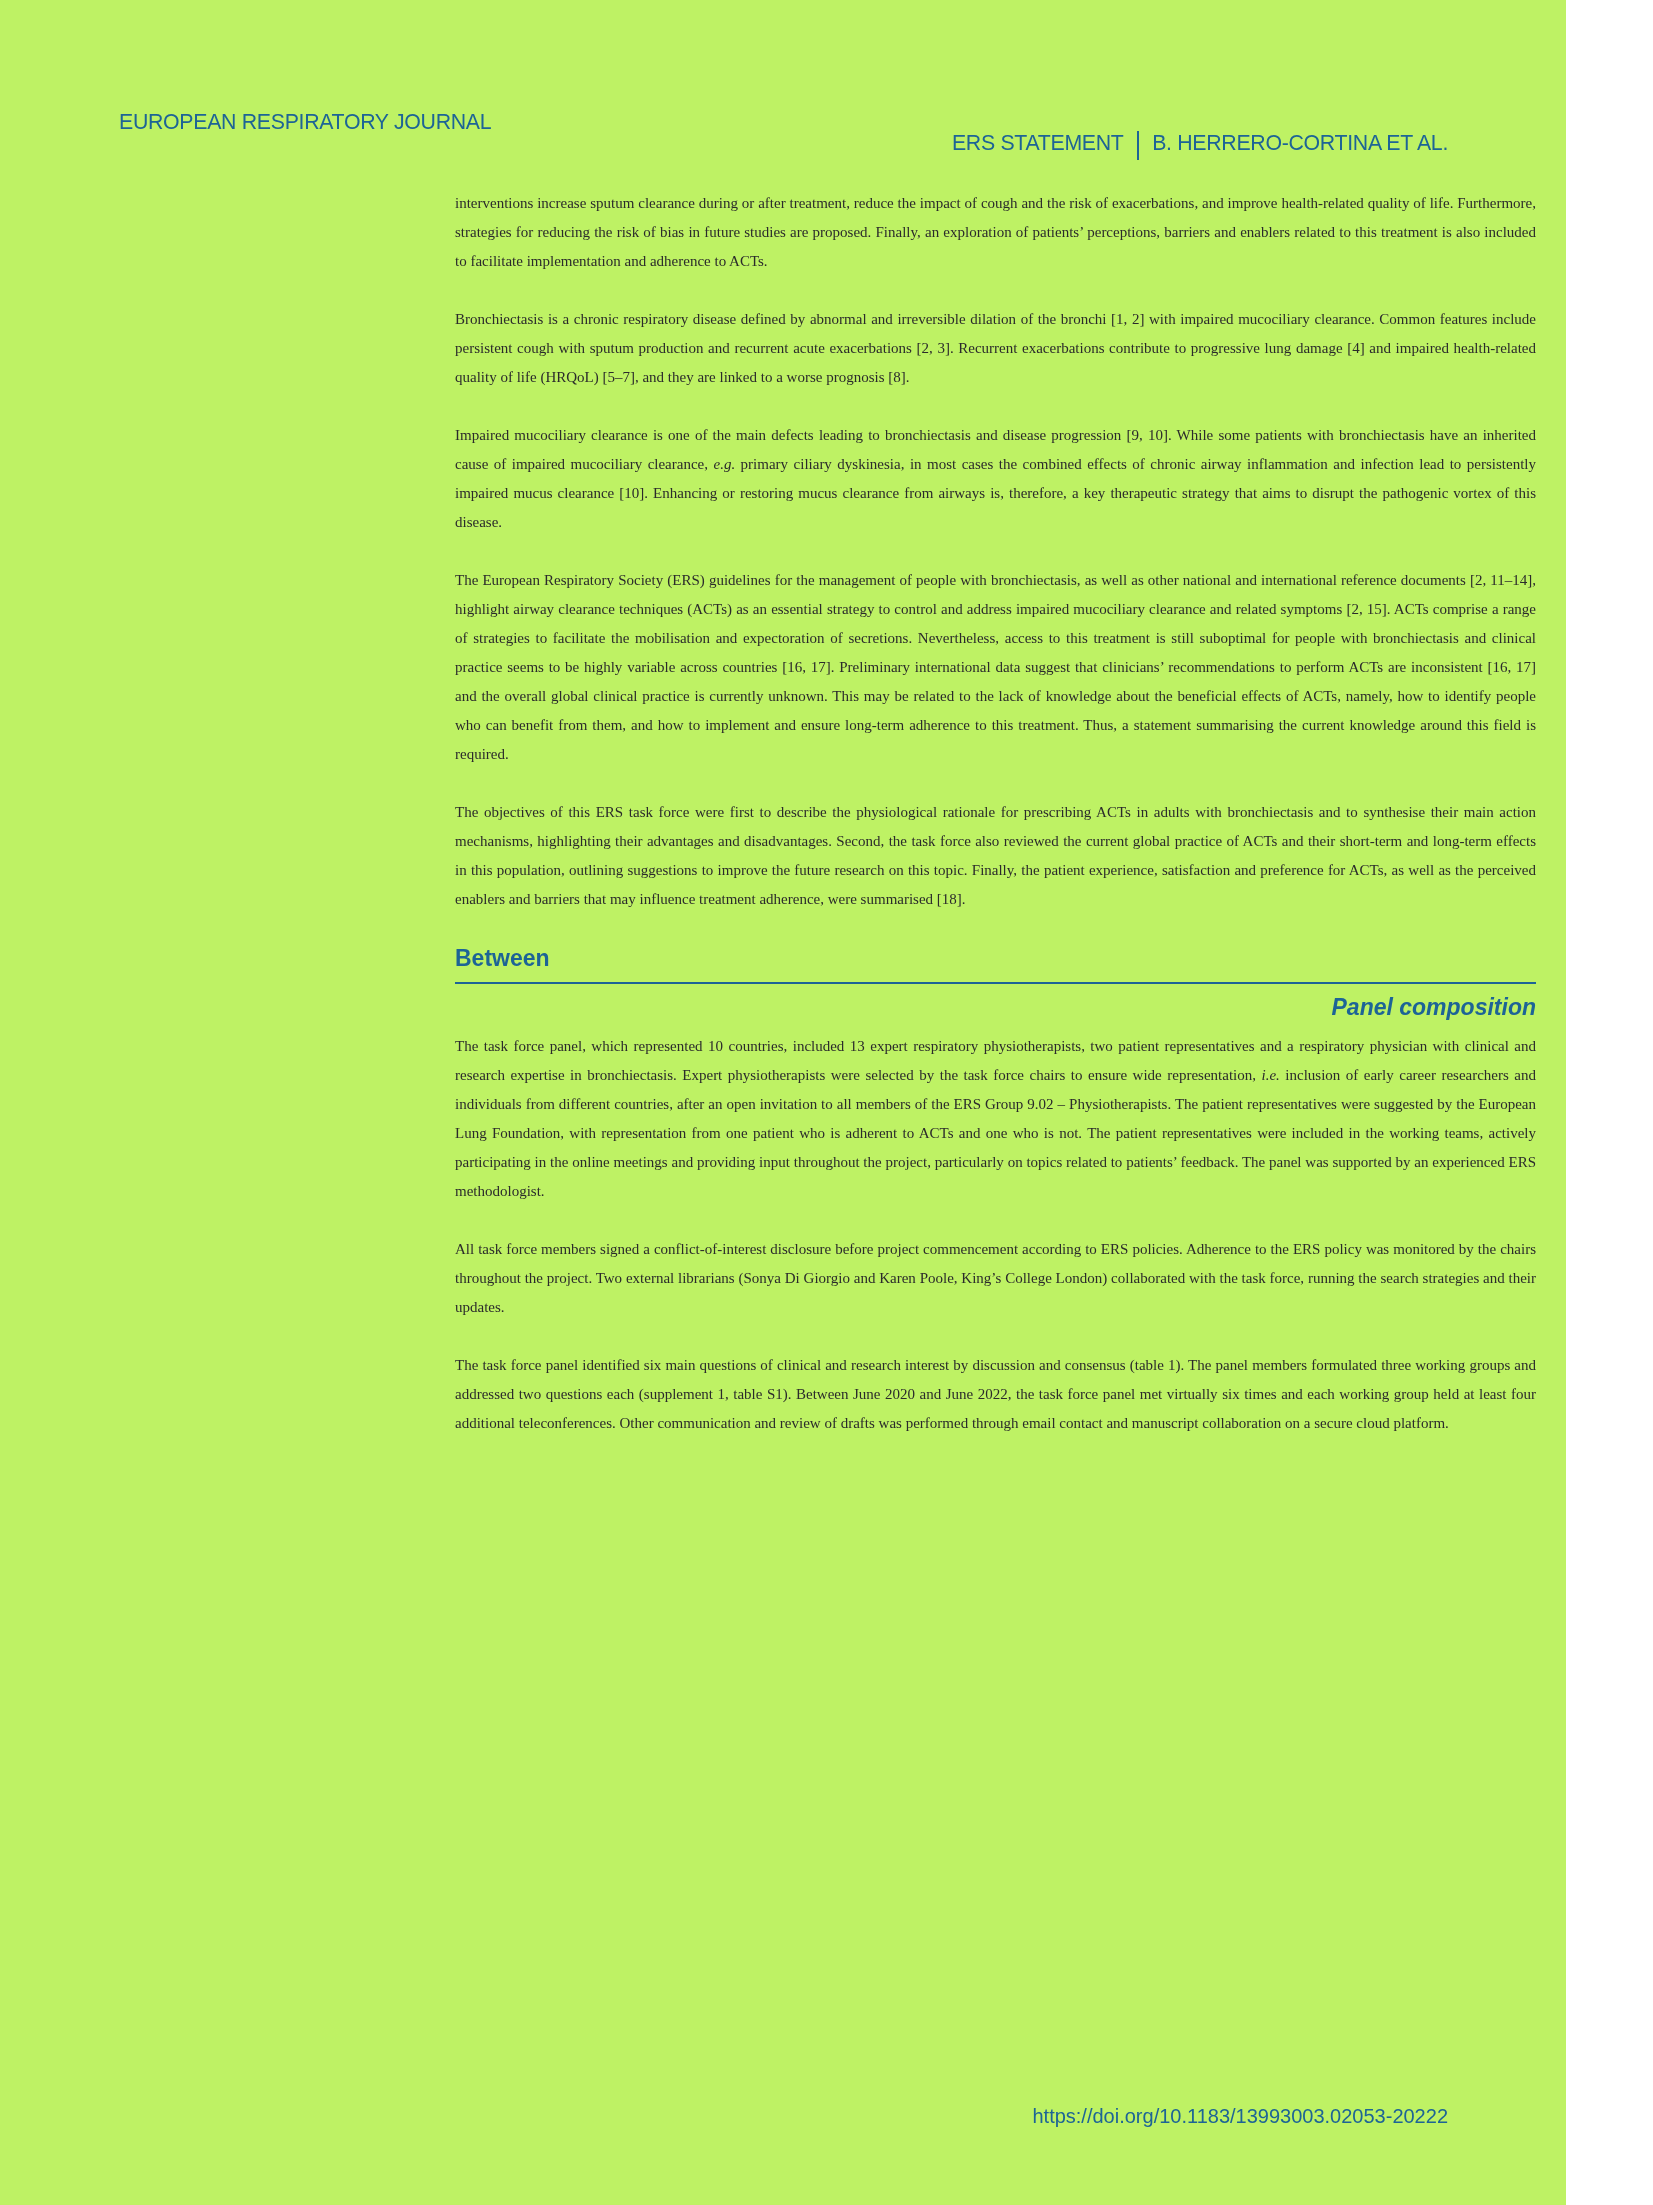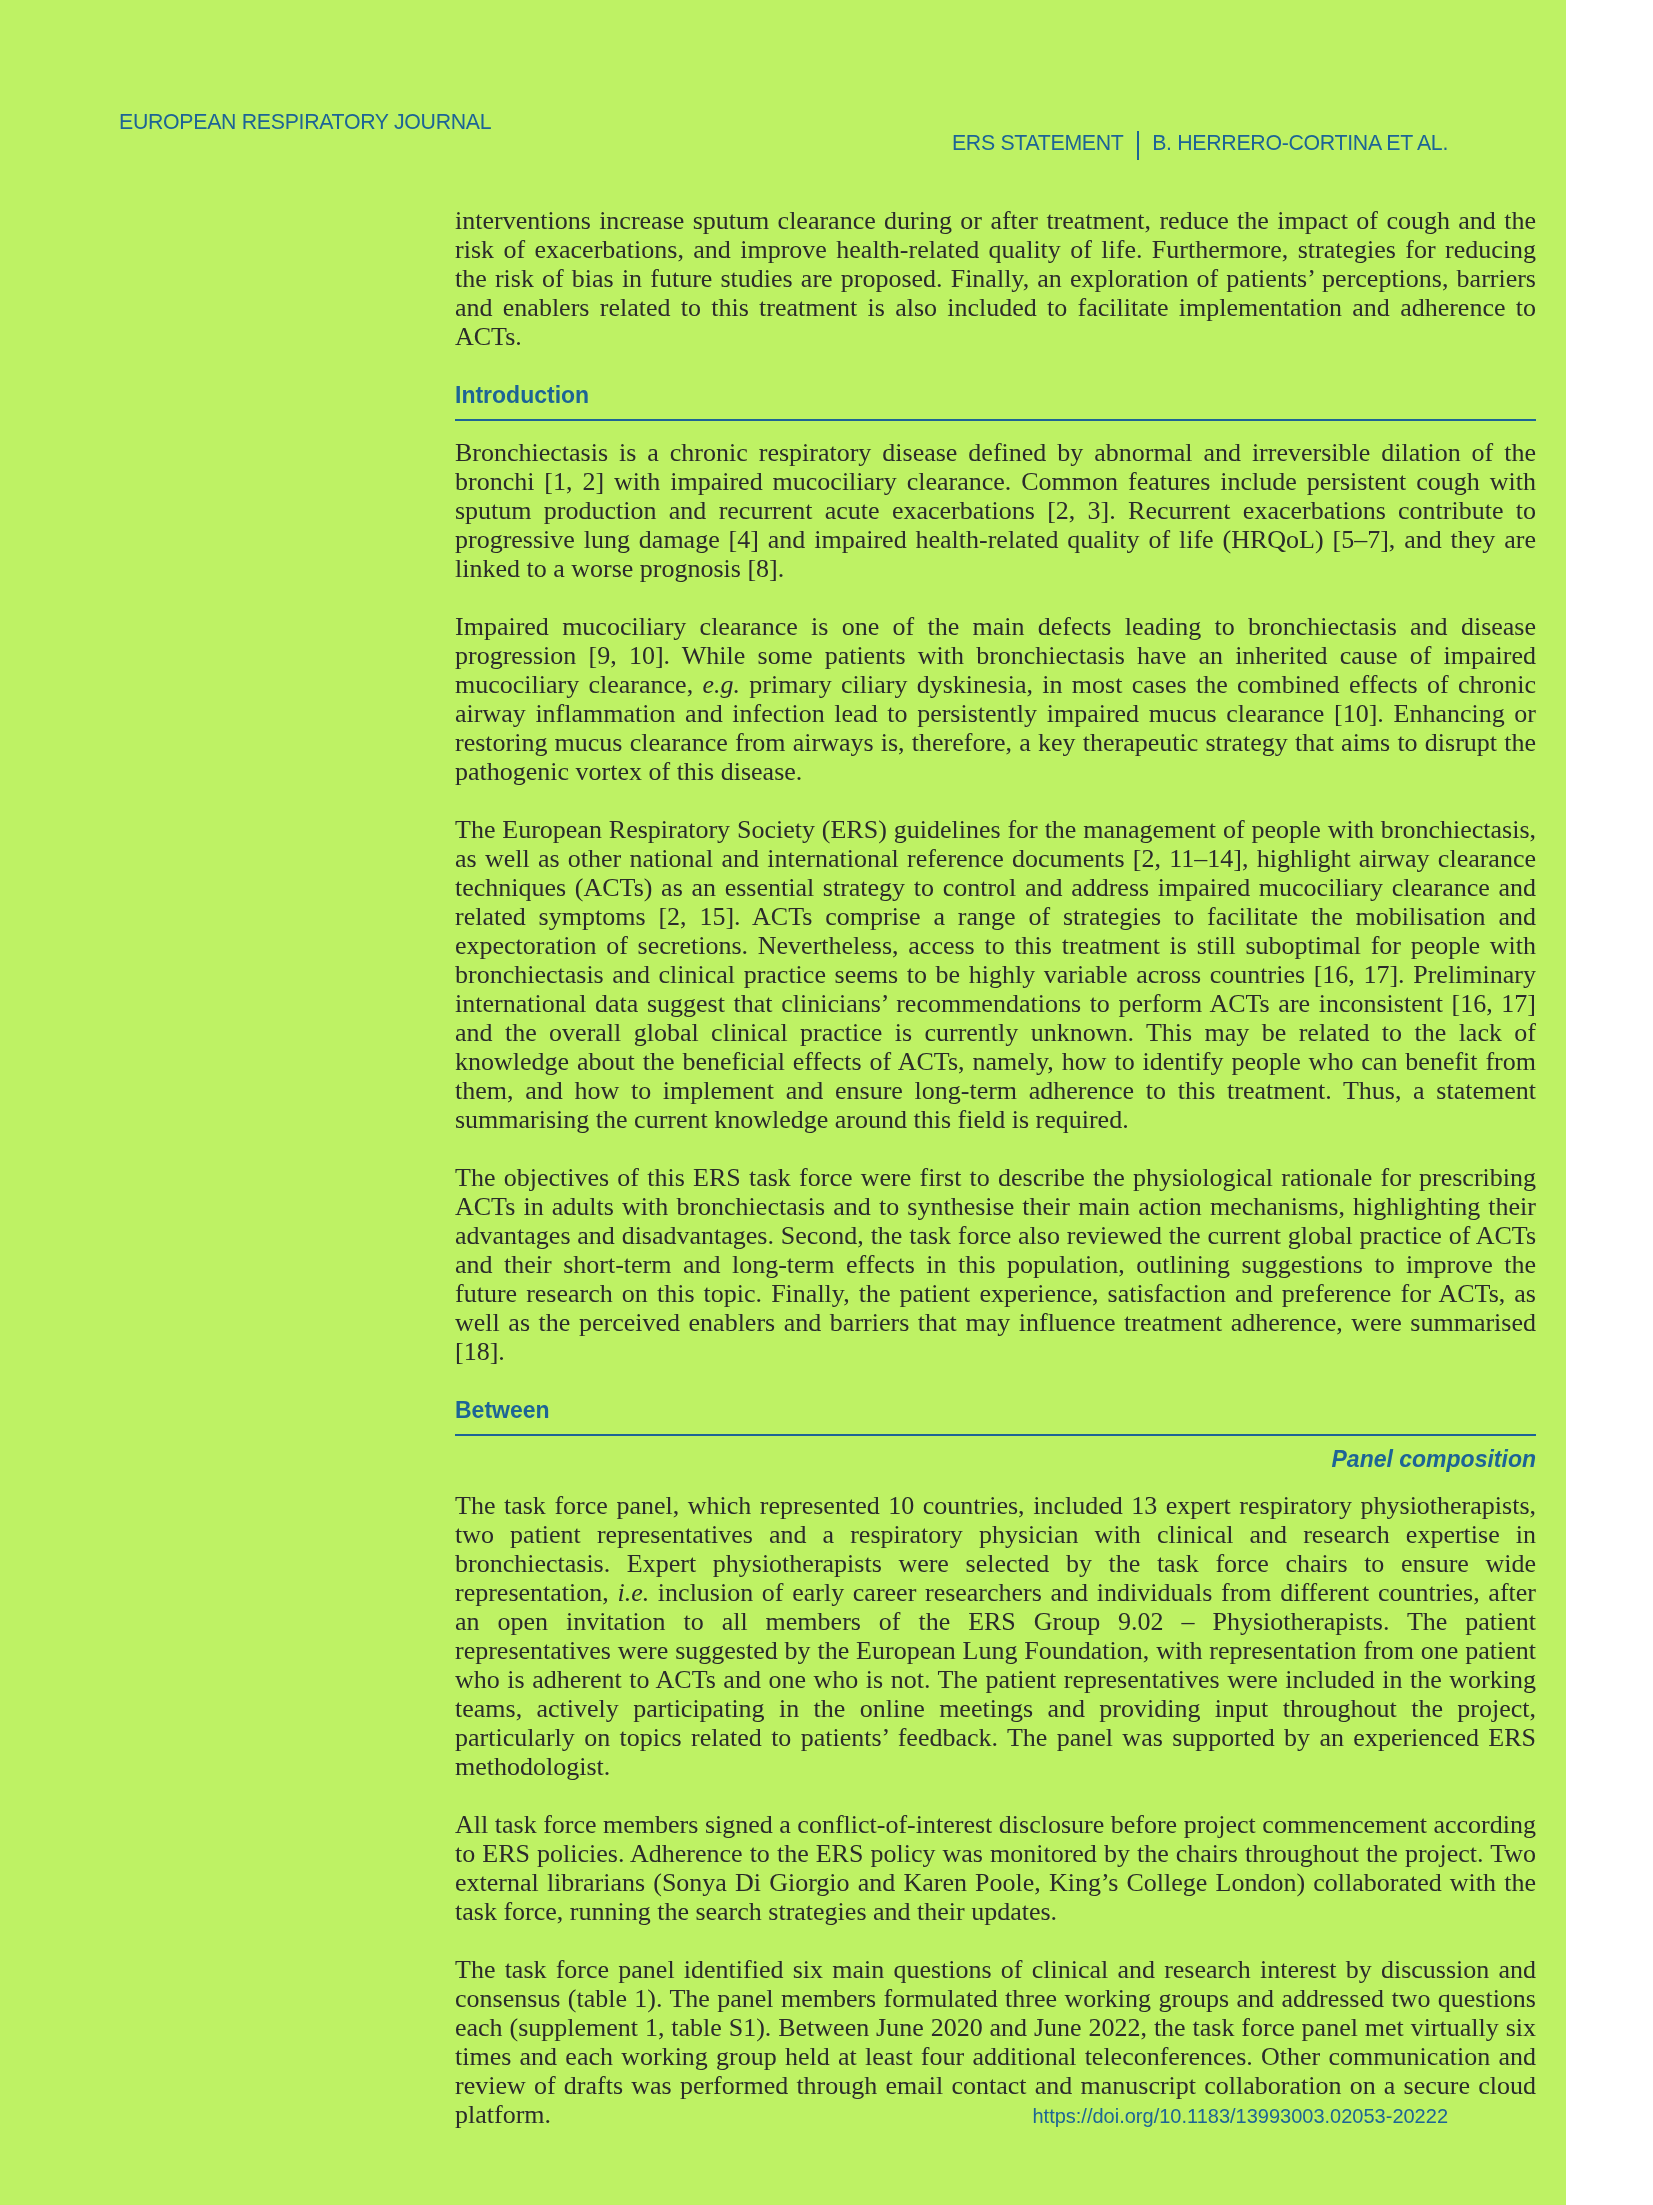--- a/index.html
+++ b/index.html
@@ -41,24 +41,24 @@
   }
   
   .column{
     position:absolute;
     left:455px;
     top:189px;
     width:1081px;
     color:var(--ink);
   }
   p.body{
-    font-size:26px;
+    font-size:15px;
     line-height:29px;
     text-align:justify;
-    margin:17px 0 29px 0;
+    margin:0 0 29px 0;
   }
   section{margin:0;}
   .section-heading{
     font-family:"Liberation Sans", sans-serif;
     font-weight:bold;
     font-size:23px;
     line-height:31px;
     color:var(--accent);
     margin:9.3px 0 9.3px 0;
     padding-bottom:8px;
@@ -102,21 +102,20 @@
       <span class="vbar"></span>
       <span>B. HERRERO-CORTINA ET AL.</span>
     </span>
   </header>
 
   <main class="column">
 
     <p class="body">interventions increase sputum clearance during or after treatment, reduce the impact of cough and the risk of exacerbations, and improve health-related quality of life. Furthermore, strategies for reducing the risk of bias in future studies are proposed. Finally, an exploration of patients’ perceptions, barriers and enablers related to this treatment is also included to facilitate implementation and adherence to ACTs.</p>
 
     <section id="section-introduction">
-      <h2 class="section-heading">Introduction</h2>
       <p class="body">Bronchiectasis is a chronic respiratory disease defined by abnormal and irreversible dilation of the bronchi [1, 2] with impaired mucociliary clearance. Common features include persistent cough with sputum production and recurrent acute exacerbations [2, 3]. Recurrent exacerbations contribute to progressive lung damage [4] and impaired health-related quality of life (HRQoL) [5–7], and they are linked to a worse prognosis [8].</p>
       <p class="body"><span>Impaired mucociliary clearance is one of the main defects leading to bronchiectasis and disease progression [9, 10]. While some patients with bronchiectasis have an inherited cause of impaired mucociliary clearance, </span><i>e.g.</i><span> primary ciliary dyskinesia, in most cases the combined effects of chronic airway inflammation and infection lead to persistently impaired mucus clearance [10]. Enhancing or restoring mucus clearance from airways is, therefore, a key therapeutic strategy that aims to disrupt the pathogenic vortex of this disease.</span></p>
       <p class="body">The European Respiratory Society (ERS) guidelines for the management of people with bronchiectasis, as well as other national and international reference documents [2, 11–14], highlight airway clearance techniques (ACTs) as an essential strategy to control and address impaired mucociliary clearance and related symptoms [2, 15]. ACTs comprise a range of strategies to facilitate the mobilisation and expectoration of secretions. Nevertheless, access to this treatment is still suboptimal for people with bronchiectasis and clinical practice seems to be highly variable across countries [16, 17]. Preliminary international data suggest that clinicians’ recommendations to perform ACTs are inconsistent [16, 17] and the overall global clinical practice is currently unknown. This may be related to the lack of knowledge about the beneficial effects of ACTs, namely, how to identify people who can benefit from them, and how to implement and ensure long-term adherence to this treatment. Thus, a statement summarising the current knowledge around this field is required.</p>
       <p class="body">The objectives of this ERS task force were first to describe the physiological rationale for prescribing ACTs in adults with bronchiectasis and to synthesise their main action mechanisms, highlighting their advantages and disadvantages. Second, the task force also reviewed the current global practice of ACTs and their short-term and long-term effects in this population, outlining suggestions to improve the future research on this topic. Finally, the patient experience, satisfaction and preference for ACTs, as well as the perceived enablers and barriers that may influence treatment adherence, were summarised [18].</p>
     </section>
 
     <section id="section-methods">
       <h2 class="section-heading">Between</h2>
       <h3 class="subsection-heading">Panel composition</h3>
       <p class="body"><span>The task force panel, which represented 10 countries, included 13 expert respiratory physiotherapists, two patient representatives and a respiratory physician with clinical and research expertise in bronchiectasis. Expert physiotherapists were selected by the task force chairs to ensure wide representation, </span><i>i.e.</i><span> inclusion of early career researchers and individuals from different countries, after an open invitation to all members of the ERS Group 9.02 – Physiotherapists. The patient representatives were suggested by the European Lung Foundation, with representation from one patient who is adherent to ACTs and one who is not. The patient representatives were included in the working teams, actively participating in the online meetings and providing input throughout the project, particularly on topics related to patients’ feedback. The panel was supported by an experienced ERS methodologist.</span></p>

